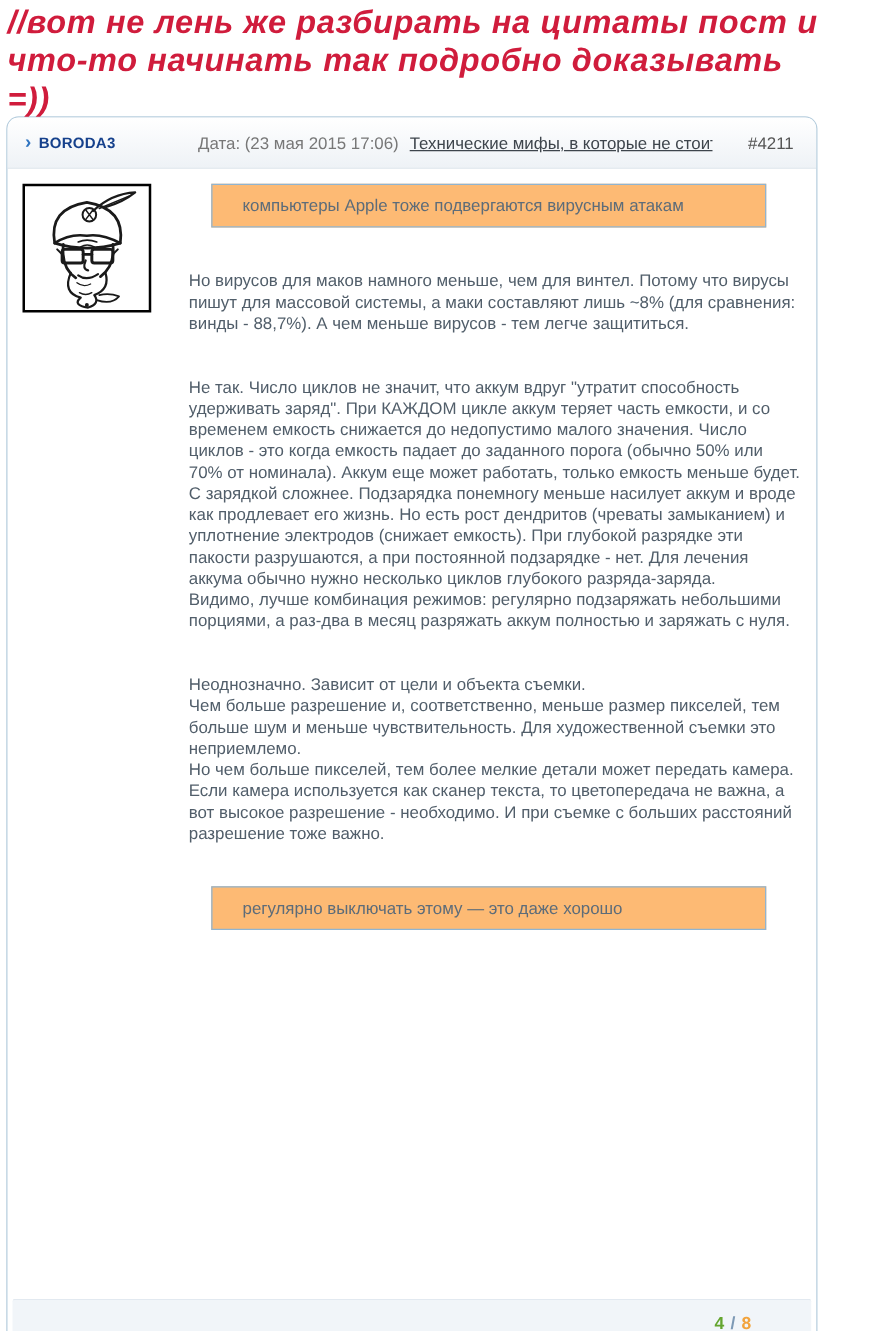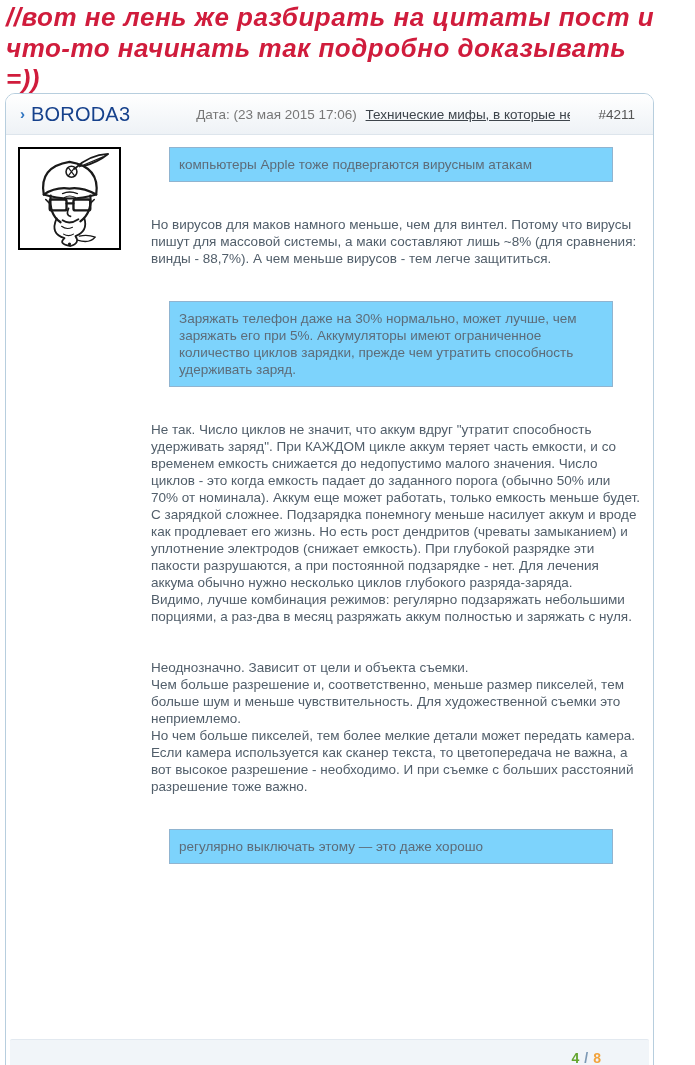--- a/index.html
+++ b/index.html
@@ -32,21 +32,21 @@
 
   .post-header{
     flex:0 0 40px;
     display:flex;align-items:center;
     padding:0 18px 0 14px;
     background:linear-gradient(#ffffff,#eef2f6);
     border-bottom:1px solid #dde5ec;
     font-size:13.5px;color:#777;
   }
   .chevron{color:#2f74c0;font-weight:bold;font-size:15px;margin-right:6px;transform:translateY(-1px);}
-  .author{color:#16418c;font-weight:normal;font-size:20px;letter-spacing:0.2px;}
+  .author{color:#16418c;font-weight:bold;font-size:12px;letter-spacing:0.2px;}
   .header-mid{flex:1;margin-left:66px;white-space:nowrap;overflow:hidden;}
   .date-label{color:#777;margin-top:41px;}
   .topic-link{color:#3e454c;text-decoration:underline;margin-left:5px;cursor:pointer;}
   .post-number{color:#555;margin-left:28px;}
 
   .post-body{
     flex:1 1 auto;
     display:flex;
     padding:12px 10px 4px 12px;
     gap:30px;
@@ -57,24 +57,24 @@
     flex:0 0 103px;height:103px;
     border:2px solid #000;background:#fff;
     box-sizing:border-box;
   }
   .avatar-box svg{width:100%;height:100%;display:block;}
 
   .message-col{flex:1;min-width:0;padding-right:2px;}
 
   .quote{
     border:1px solid #90b4d0;
-    background:#7dd3fc;
+    background:#fdba74;
     color:#5d6c79;
     font-size:13.5px;line-height:17px;
-    padding:8px 9px;
+    padding:8px 24px;
     margin:22px 28px 22px 18px;
     white-space:pre-line;
   }
   .quote:first-child{margin-top:0;}
   .para{
     color:#515e6a;
     font-size:13.5px;line-height:17px;
     margin:34px 0;
     white-space:pre-line;
   }
@@ -144,21 +144,20 @@
             <path d="M42 78 Q47 82 53 79 M44 86 Q49 89 54 86" stroke-width="1.1"></path>
             <circle cx="50" cy="96" r="1.6" fill="#1a1a1a" stroke="none"></circle>
             <path d="M58 92 Q70 96 76 89 Q68 86 60 88" stroke-width="1.4"></path>
           </g>
         </svg>
       </div>
 
       <div class="message-col">
         <div class="quote">компьютеры Apple тоже подвергаются вирусным атакам</div>
         <div class="para">Но вирусов для маков намного меньше, чем для винтел. Потому что вирусы пишут для массовой системы, а маки составляют лишь ~8% (для сравнения: винды - 88,7%). А чем меньше вирусов - тем легче защититься.</div>
-        <div class="quote">Заряжать телефон даже на 30% нормально, может лучше, чем заряжать его при 5%. Аккумуляторы имеют ограниченное количество циклов зарядки, прежде чем утратить способность удерживать заряд.</div>
         <div class="para">Не так. Число циклов не значит, что аккум вдруг "утратит способность удерживать заряд". При КАЖДОМ цикле аккум теряет часть емкости, и со временем емкость снижается до недопустимо малого значения. Число циклов - это когда емкость падает до заданного порога (обычно 50% или 70% от номинала). Аккум еще может работать, только емкость меньше будет.
 С зарядкой сложнее. Подзарядка понемногу меньше насилует аккум и вроде как продлевает его жизнь. Но есть рост дендритов (чреваты замыканием) и уплотнение электродов (снижает емкость). При глубокой разрядке эти пакости разрушаются, а при постоянной подзарядке - нет. Для лечения аккума обычно нужно несколько циклов глубокого разряда-заряда.
 Видимо, лучше комбинация режимов: регулярно подзаряжать небольшими порциями, а раз-два в месяц разряжать аккум полностью и заряжать с нуля.</div>
         <div class="para">Неоднозначно. Зависит от цели и объекта съемки.
 Чем больше разрешение и, соответственно, меньше размер пикселей, тем больше шум и меньше чувствительность. Для художественной съемки это неприемлемо.
 Но чем больше пикселей, тем более мелкие детали может передать камера. Если камера используется как сканер текста, то цветопередача не важна, а вот высокое разрешение - необходимо. И при съемке с больших расстояний разрешение тоже важно.</div>
         <div class="quote">регулярно выключать этому — это даже хорошо</div>
       </div>
     </div>
 

